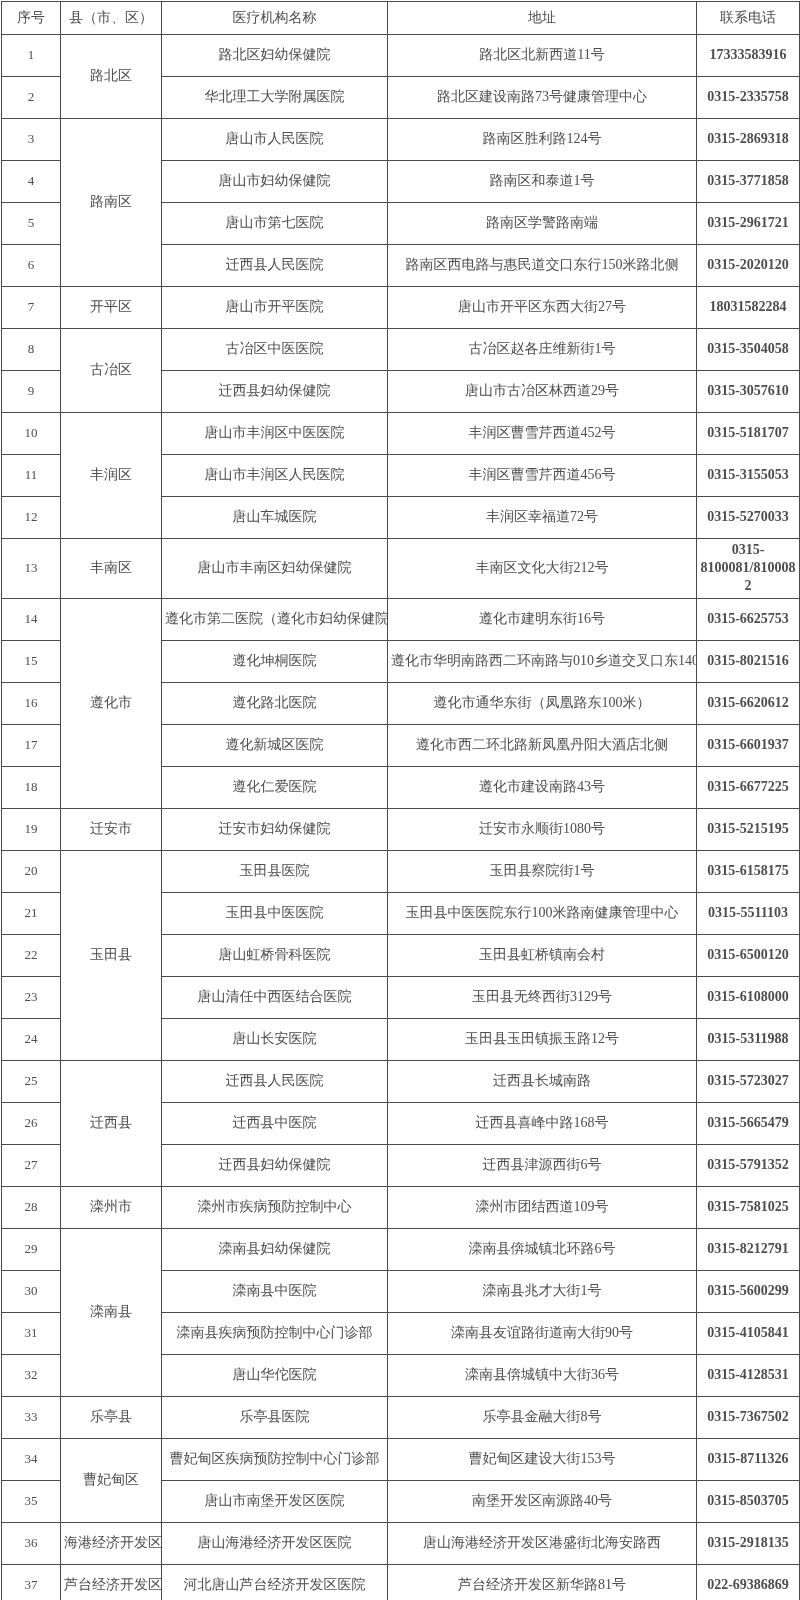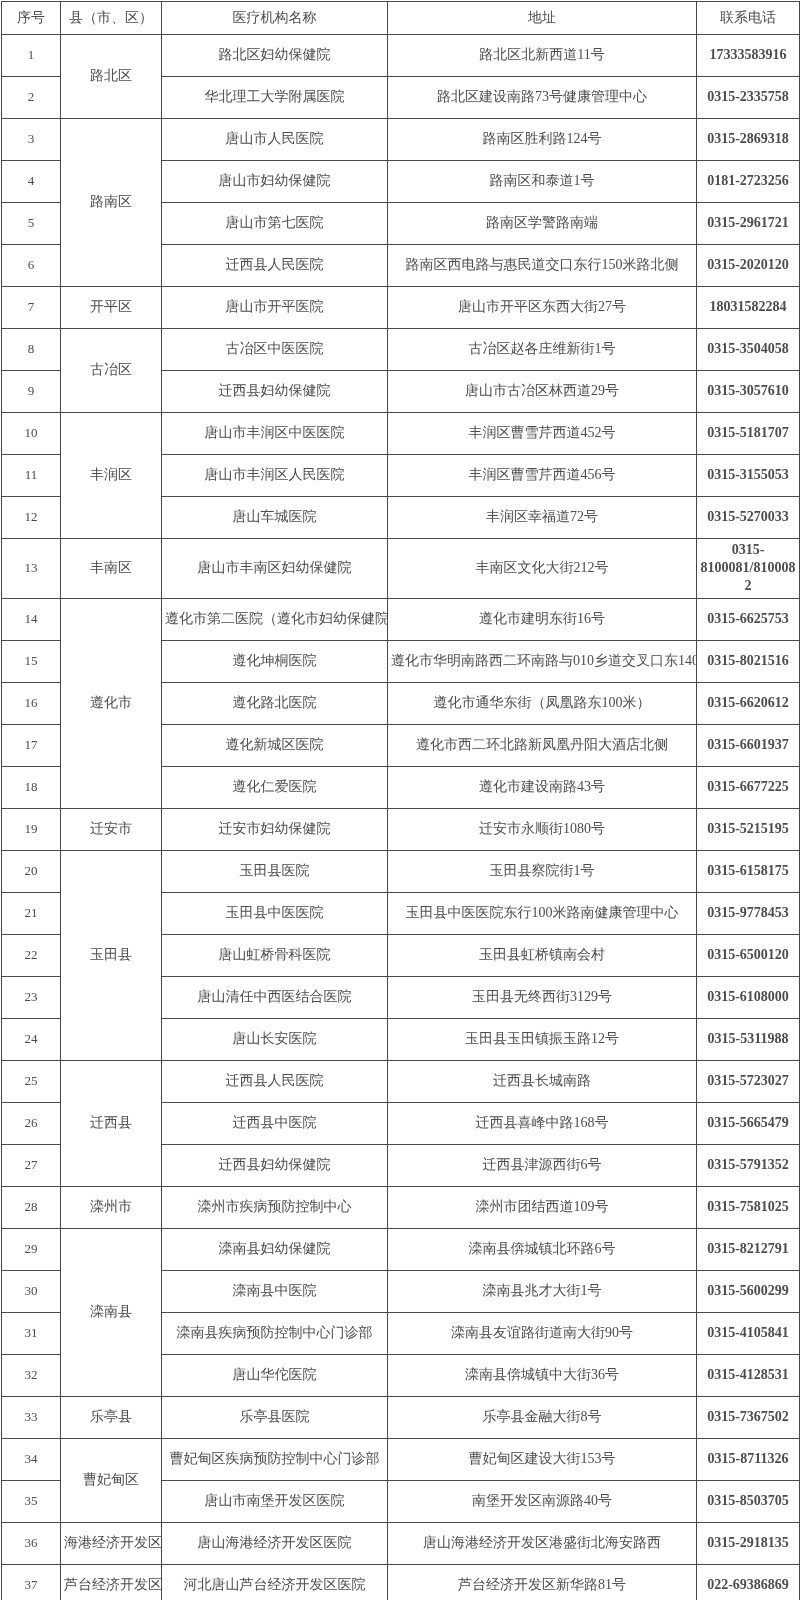--- a/index.html
+++ b/index.html
@@ -75,21 +75,21 @@
         <td class="cell-no">3</td>
         <td class="cell-district" rowspan="4">路南区</td>
         <td class="cell-name">唐山市人民医院</td>
         <td class="cell-address">路南区胜利路124号</td>
         <td class="cell-phone">0315-2869318</td>
       </tr>
       <tr>
         <td class="cell-no">4</td>
         <td class="cell-name">唐山市妇幼保健院</td>
         <td class="cell-address">路南区和泰道1号</td>
-        <td class="cell-phone">0181-2723256</td>
+        <td class="cell-phone">0315-3771858</td>
       </tr>
       <tr>
         <td class="cell-no">5</td>
         <td class="cell-name">唐山市第七医院</td>
         <td class="cell-address">路南区学警路南端</td>
         <td class="cell-phone">0315-2961721</td>
       </tr>
       <tr>
         <td class="cell-no">6</td>
         <td class="cell-name">迁西县人民医院</td>
@@ -184,21 +184,21 @@
         <td class="cell-no">20</td>
         <td class="cell-district" rowspan="5">玉田县</td>
         <td class="cell-name">玉田县医院</td>
         <td class="cell-address">玉田县察院街1号</td>
         <td class="cell-phone">0315-6158175</td>
       </tr>
       <tr>
         <td class="cell-no">21</td>
         <td class="cell-name">玉田县中医医院</td>
         <td class="cell-address">玉田县中医医院东行100米路南健康管理中心</td>
-        <td class="cell-phone">0315-9778453</td>
+        <td class="cell-phone">0315-5511103</td>
       </tr>
       <tr>
         <td class="cell-no">22</td>
         <td class="cell-name">唐山虹桥骨科医院</td>
         <td class="cell-address">玉田县虹桥镇南会村</td>
         <td class="cell-phone">0315-6500120</td>
       </tr>
       <tr>
         <td class="cell-no">23</td>
         <td class="cell-name">唐山清任中西医结合医院</td>

